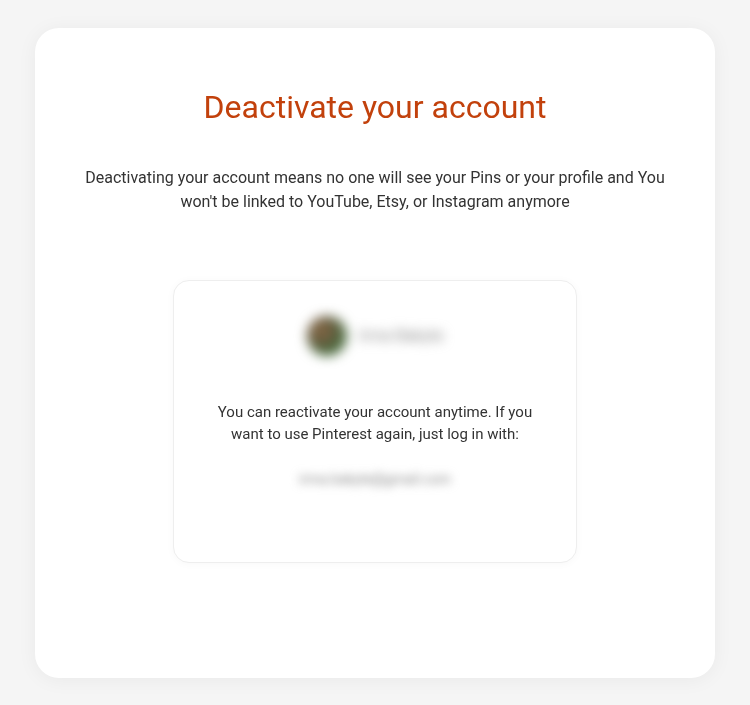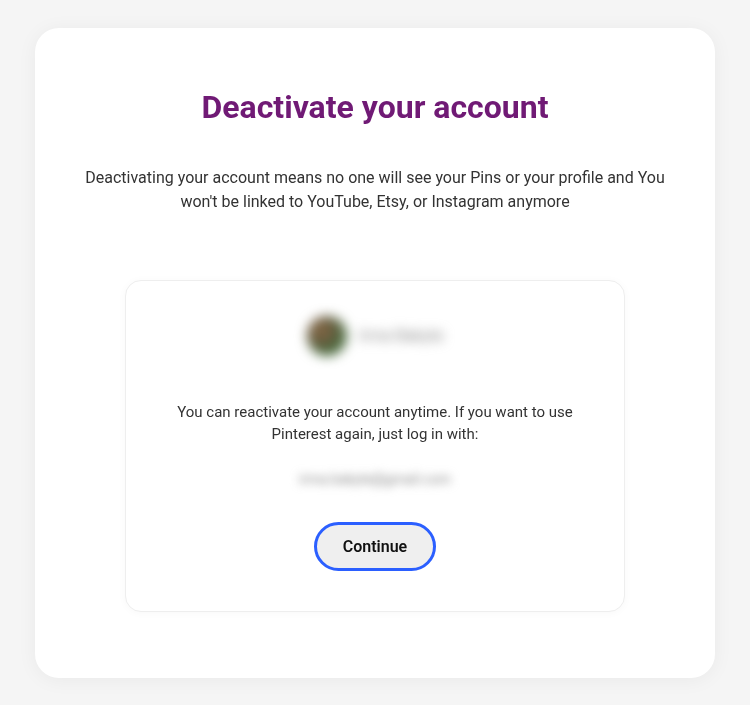--- a/index.html
+++ b/index.html
@@ -22,39 +22,39 @@
       height: 650px;
       border-radius: 24px;
       box-shadow: 0 2px 20px rgba(0,0,0,0.05);
       padding: 50px 40px;
       display: flex;
       flex-direction: column;
       align-items: center;
     }
     .title {
       font-size: 32px;
-      font-weight: 700;
-      color: #701a75;
+      font-weight: 400;
+      color: #c2410c;
       text-align: center;
       margin-top: 10px;
       margin-bottom: 40px;
     }
     .description {
       font-size: 16px;
       color: #333333;
       text-align: center;
       line-height: 1.5;
       max-width: 600px;
       margin-bottom: 66px;
     }
     .inner-card {
       background: #ffffff;
       border: 1px solid #eeeeee;
       border-radius: 16px;
-      width: 500px;
+      width: 404px;
       padding: 35px 30px 40px 30px;
       display: flex;
       flex-direction: column;
       align-items: center;
       box-shadow: 0 1px 8px rgba(0,0,0,0.03);
     }
     .profile-row {
       display: flex;
       align-items: center;
       gap: 12px;
@@ -105,15 +105,14 @@
   <h1 class="title">Deactivate your account</h1>
   <p class="description">Deactivating your account means no one will see your Pins or your profile and You won't be linked to YouTube, Etsy, or Instagram anymore</p>
 
   <div class="inner-card">
     <div class="profile-row">
       <div class="avatar"></div>
       <span class="username">Irma Bakyte</span>
     </div>
     <p class="reactivate-text">You can reactivate your account anytime. If you want to use Pinterest again, just log in with:</p>
     <p class="email">irma.bakyte@gmail.com</p>
-    <button class="continue-button">Continue</button>
   </div>
 </div>
 
 </body></html>

